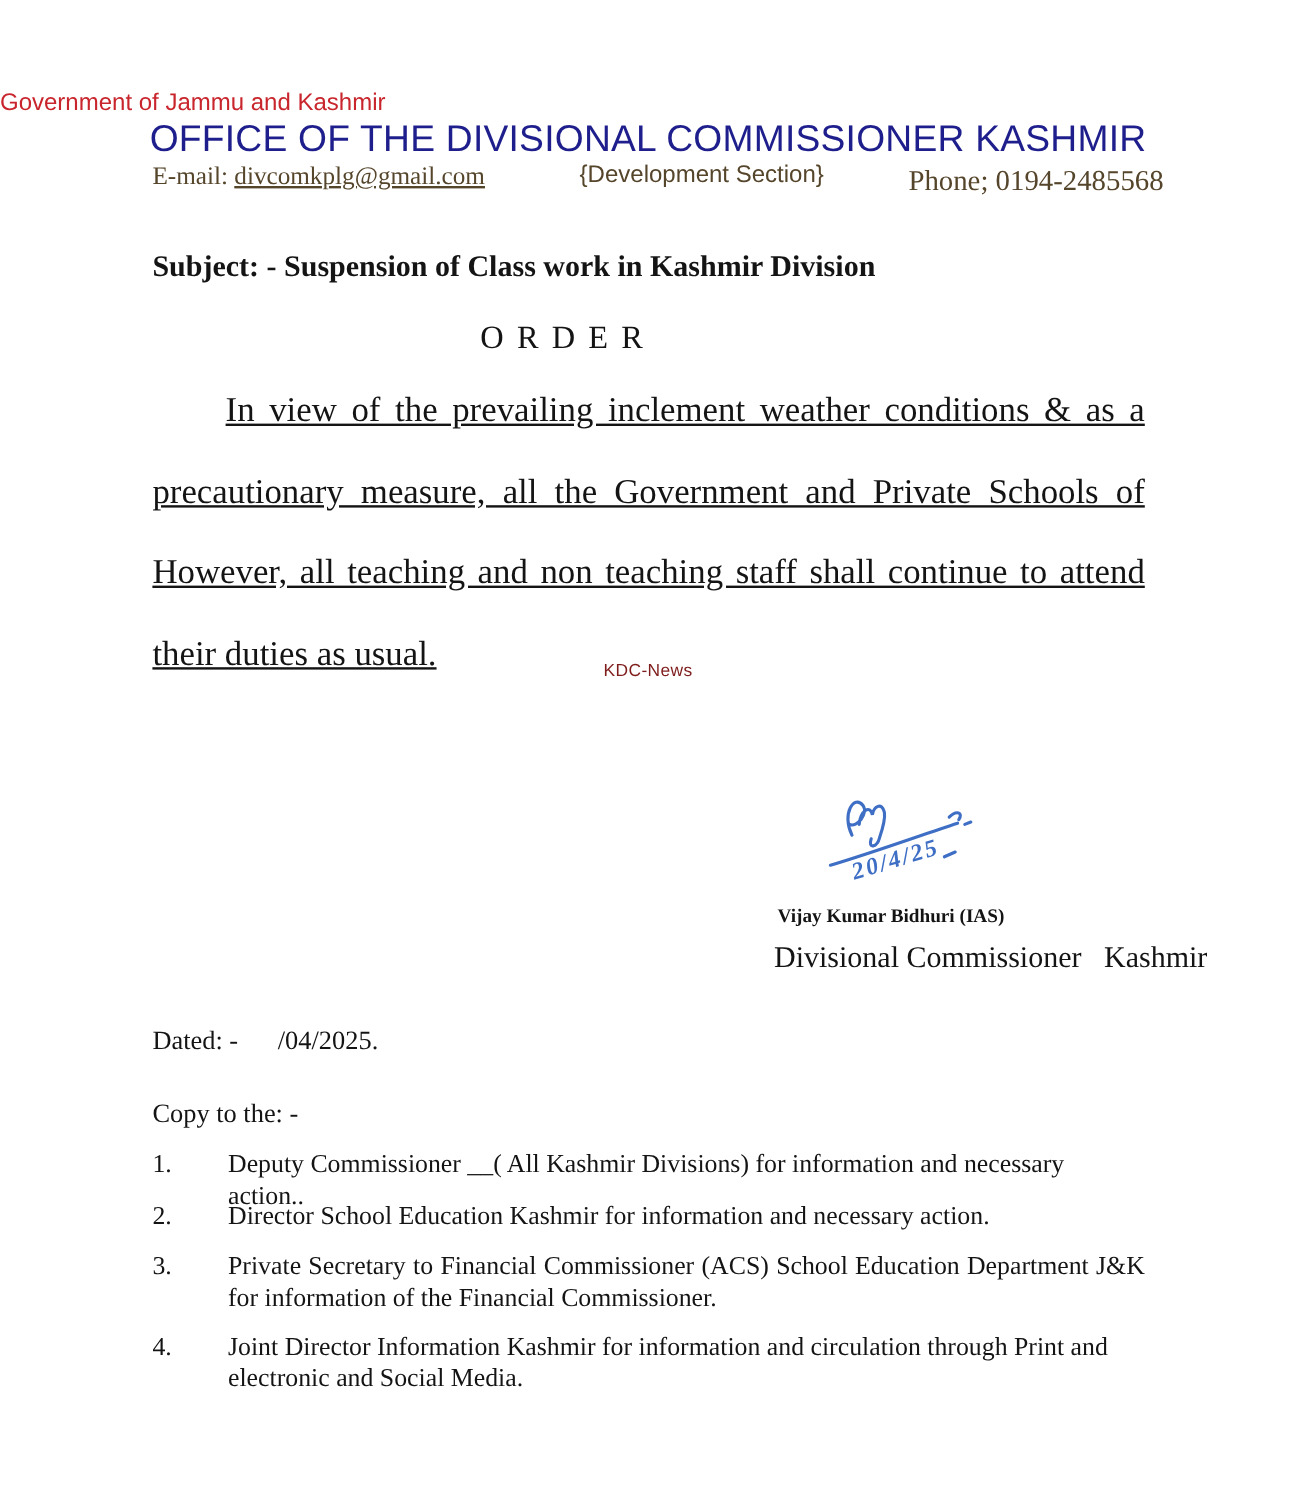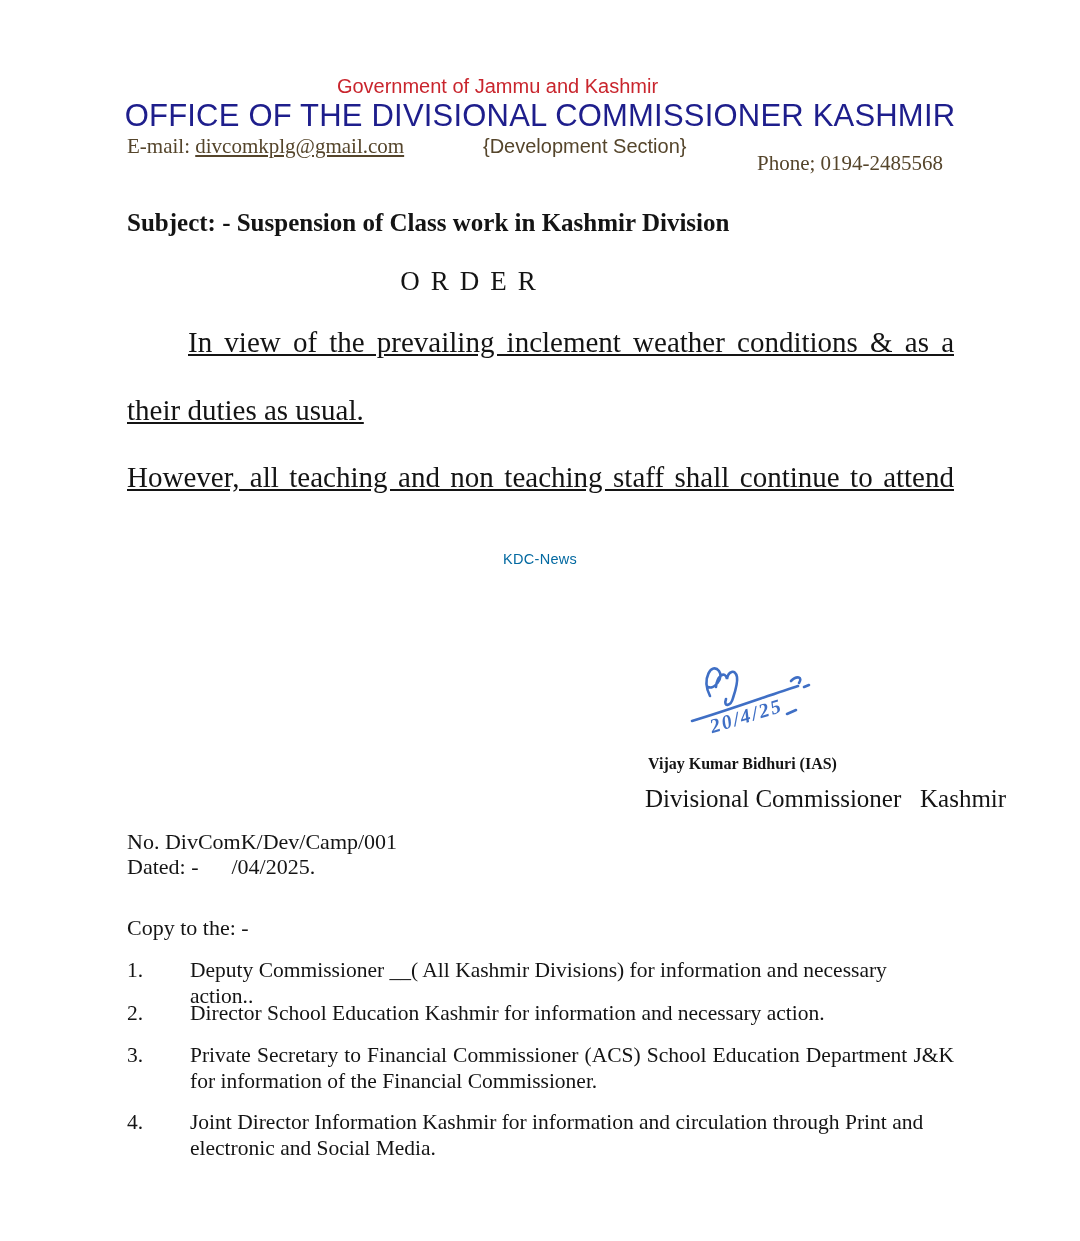--- a/index.html
+++ b/index.html
@@ -8,39 +8,39 @@
     width:1080px;height:1241px;
     background:#ffffff;
     font-family:"Liberation Serif", serif;
     color:#141414;
     overflow:hidden;
   }
   .abs{position:absolute;}
 
   
   .gov-line{
-    top:75px;left:0;width:995px;text-align:center;
+    top:75px;left:0;width:995px;text-align:left;
     font-family:"Liberation Sans", sans-serif;
     font-size:20px;font-weight:500;color:#c9252d;
   }
   .office-line{
     top:98px;left:0;width:1080px;text-align:center;
     font-family:"Liberation Sans", sans-serif;
     font-size:31px;font-weight:500;color:#1e1e8c;
     letter-spacing:0.2px;
   }
   .contact-row{top:134px;left:0;width:992px;height:28px;color:#55452b;}
   .email{left:127px;top:0;font-size:21px;}
   .email-addr{text-decoration:underline;}
   .dev-section{
     left:483px;top:1px;
     font-family:"Liberation Sans", sans-serif;
     font-size:20px;
   }
-  .phone{left:757px;top:17px;font-size:21px;}
+  .phone{left:757px;top:4px;font-size:24px;}
 
   
   .subject{left:127px;top:209px;font-size:25px;font-weight:bold;}
   .order-heading{
     top:266px;left:0;width:947px;text-align:center;
     font-size:27px;letter-spacing:11px;
   }
 
   
   .body-block{left:127px;top:326px;width:827px;}
@@ -50,21 +50,21 @@
     text-align:justify;
     text-align-last:justify;
     white-space:normal;
     text-decoration:underline;
   }
   .body-line.first{padding-left:61px;width:766px;}
   .body-line.last{text-align:left;text-align-last:left;}
   .watermark{
     left:503px;top:551px;
     font-family:"Liberation Sans", sans-serif;
-    font-size:14.5px;color:#0369a1;letter-spacing:0.3px;
+    font-size:14.5px;color:#7f1d1d;letter-spacing:0.3px;
   }
 
   
   .sig-svg{left:686px;top:654px;}
   .sig-name{left:648px;top:755px;font-size:16px;font-weight:bold;}
   .sig-designation{left:645px;top:785px;font-size:25px;white-space:pre;}
 
   
   .ref-no{left:127px;top:829px;font-size:22px;}
   .ref-date{left:127px;top:854px;font-size:22px;white-space:pre;}
@@ -92,38 +92,38 @@
     <span class="abs email"><span>E-mail: </span><span class="email-addr">divcomkplg@gmail.com</span></span>
     <span class="abs dev-section">{Development Section}</span>
     <span class="abs phone">Phone; 0194-2485568</span>
   </div>
 
   <div class="abs subject">Subject: - Suspension of Class work in Kashmir Division</div>
   <div class="abs order-heading">ORDER</div>
 
   <div class="abs body-block">
     <div class="body-line first">In view of the prevailing inclement weather conditions &amp; as a</div>
+    <div class="body-line">precautionary measure, all the Government and Private Schools of</div>
+    <div class="body-line">However, all teaching and non teaching staff shall continue to attend</div>
     <div class="body-line last">their duties as usual.</div>
-    <div class="body-line">However, all teaching and non teaching staff shall continue to attend</div>
   </div>
   <div class="abs watermark">KDC-News</div>
 
   <svg class="abs sig-svg" width="142" height="94" viewBox="0 0 142 94">
     <g fill="none" stroke="#3f6fc5" stroke-width="2.6" stroke-linecap="round">
       <path d="M24,42 C15,24 26,8 33,17 C38,24 28,36 22,33 M30,33 C31,22 39,16 41,25 C42,18 49,14 51,23 C52,29 49,38 47,44 C45,52 37,54 40,45"></path>
       <path d="M6,67 C40,57 84,41 112,32"></path>
       <path d="M105,27 C111,21 117,23 113,29 M118,33 l5,-2"></path>
       <path d="M101,60 l9,-4"></path>
     </g>
     <text transform="rotate(-17 30 78)" x="26" y="78" font-family="Liberation Serif, serif" font-style="italic" font-weight="bold" font-size="20" fill="#3f6fc5" letter-spacing="2">20/4/25</text>
   </svg>
   <div class="abs sig-name">Vijay Kumar Bidhuri (IAS)</div>
   <div class="abs sig-designation">Divisional Commissioner   Kashmir</div>
 
-  <div class="abs ref-no">No. DivComK/Dev/Camp/001</div>
   <div class="abs ref-date">Dated: -      /04/2025.</div>
 
   <div class="abs copy-heading">Copy to the: -</div>
 
   <div class="abs dist-item item-1">
     <span class="num">1.</span>
     <span class="txt">Deputy Commissioner __( All Kashmir Divisions) for information and necessary action..</span>
   </div>
   <div class="abs dist-item item-2">
     <span class="num">2.</span>

